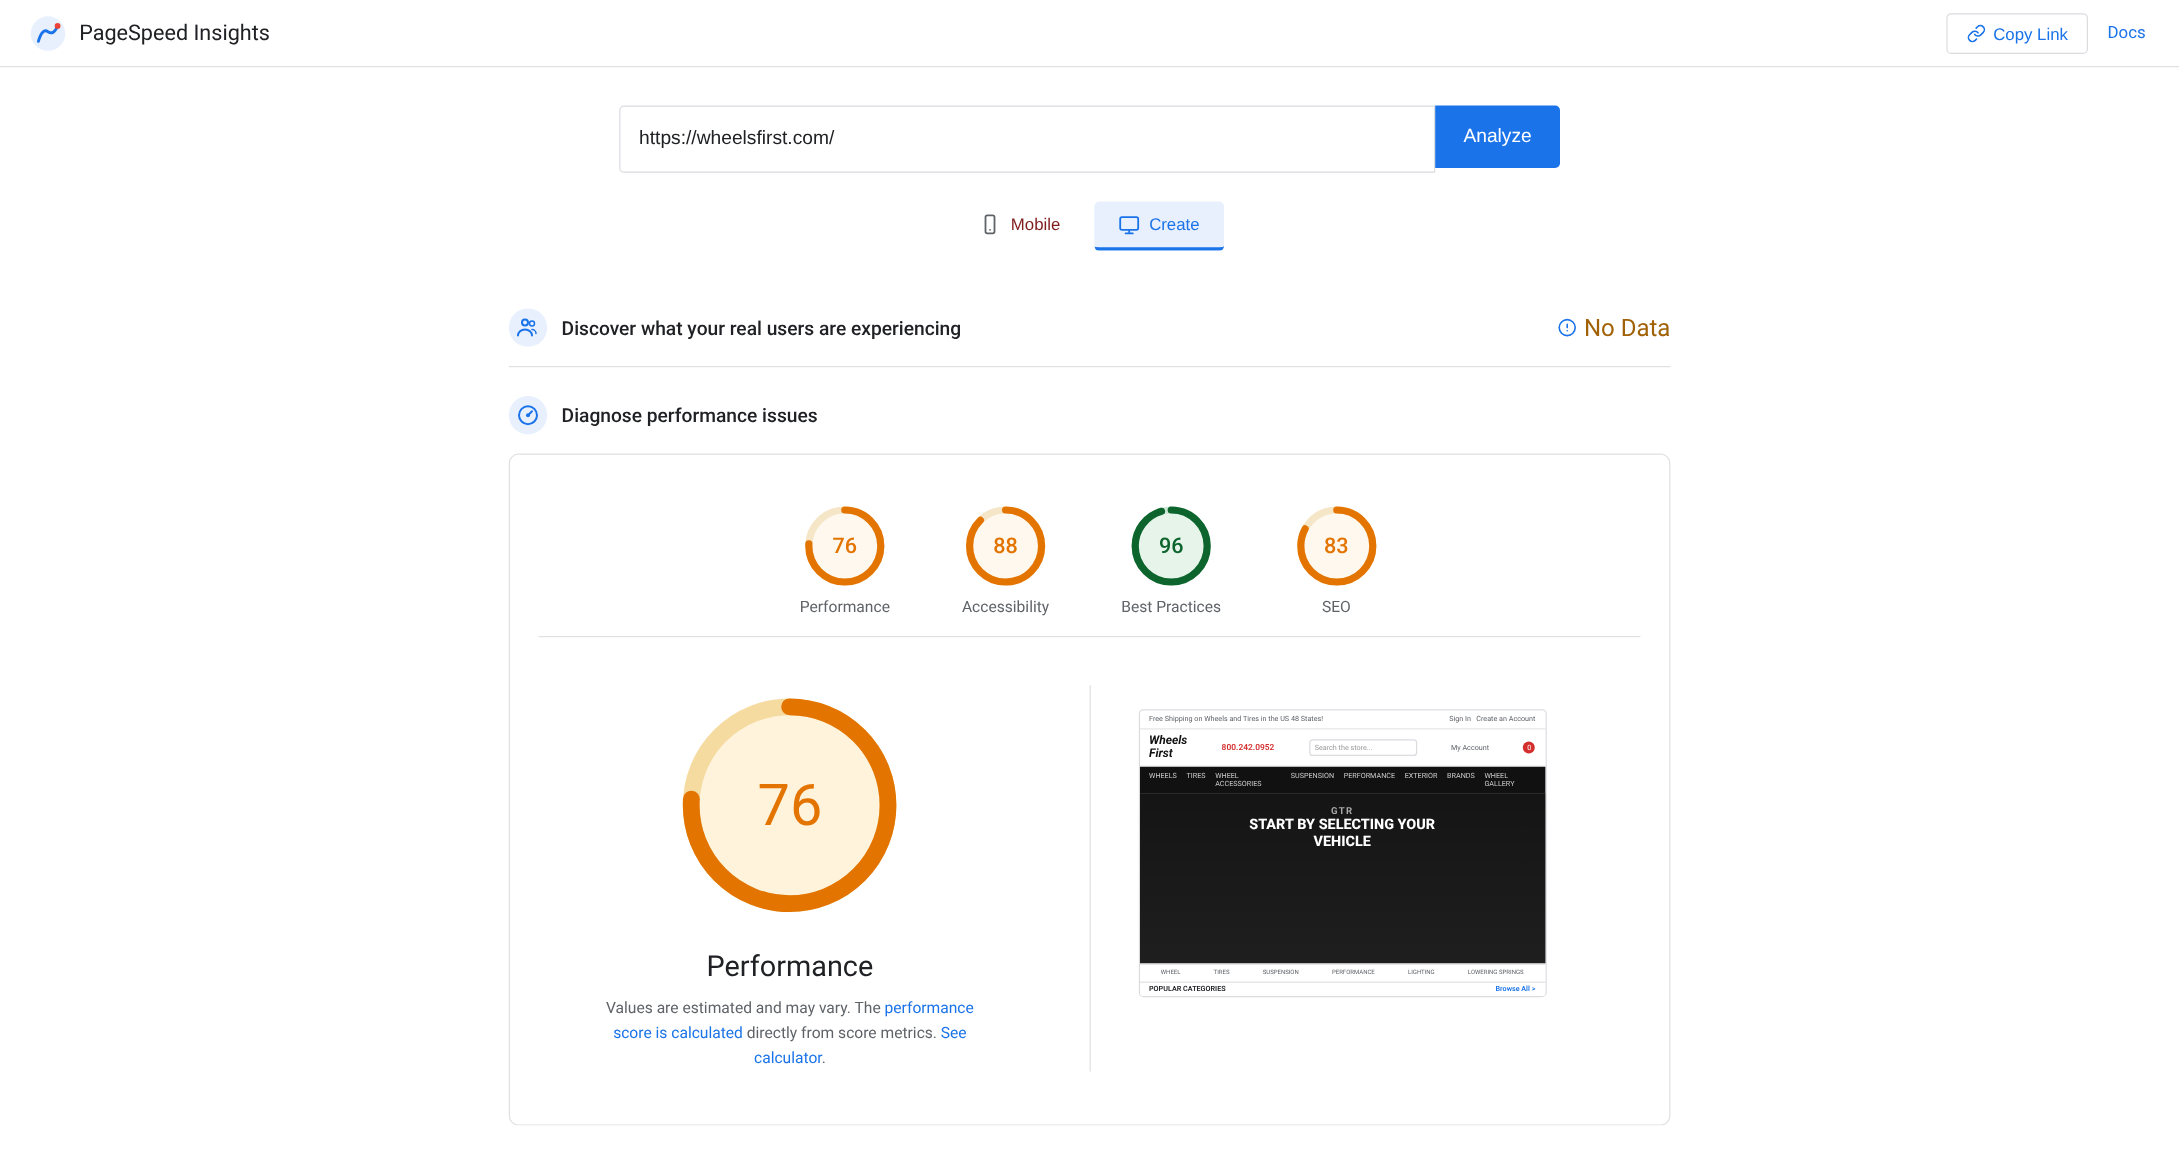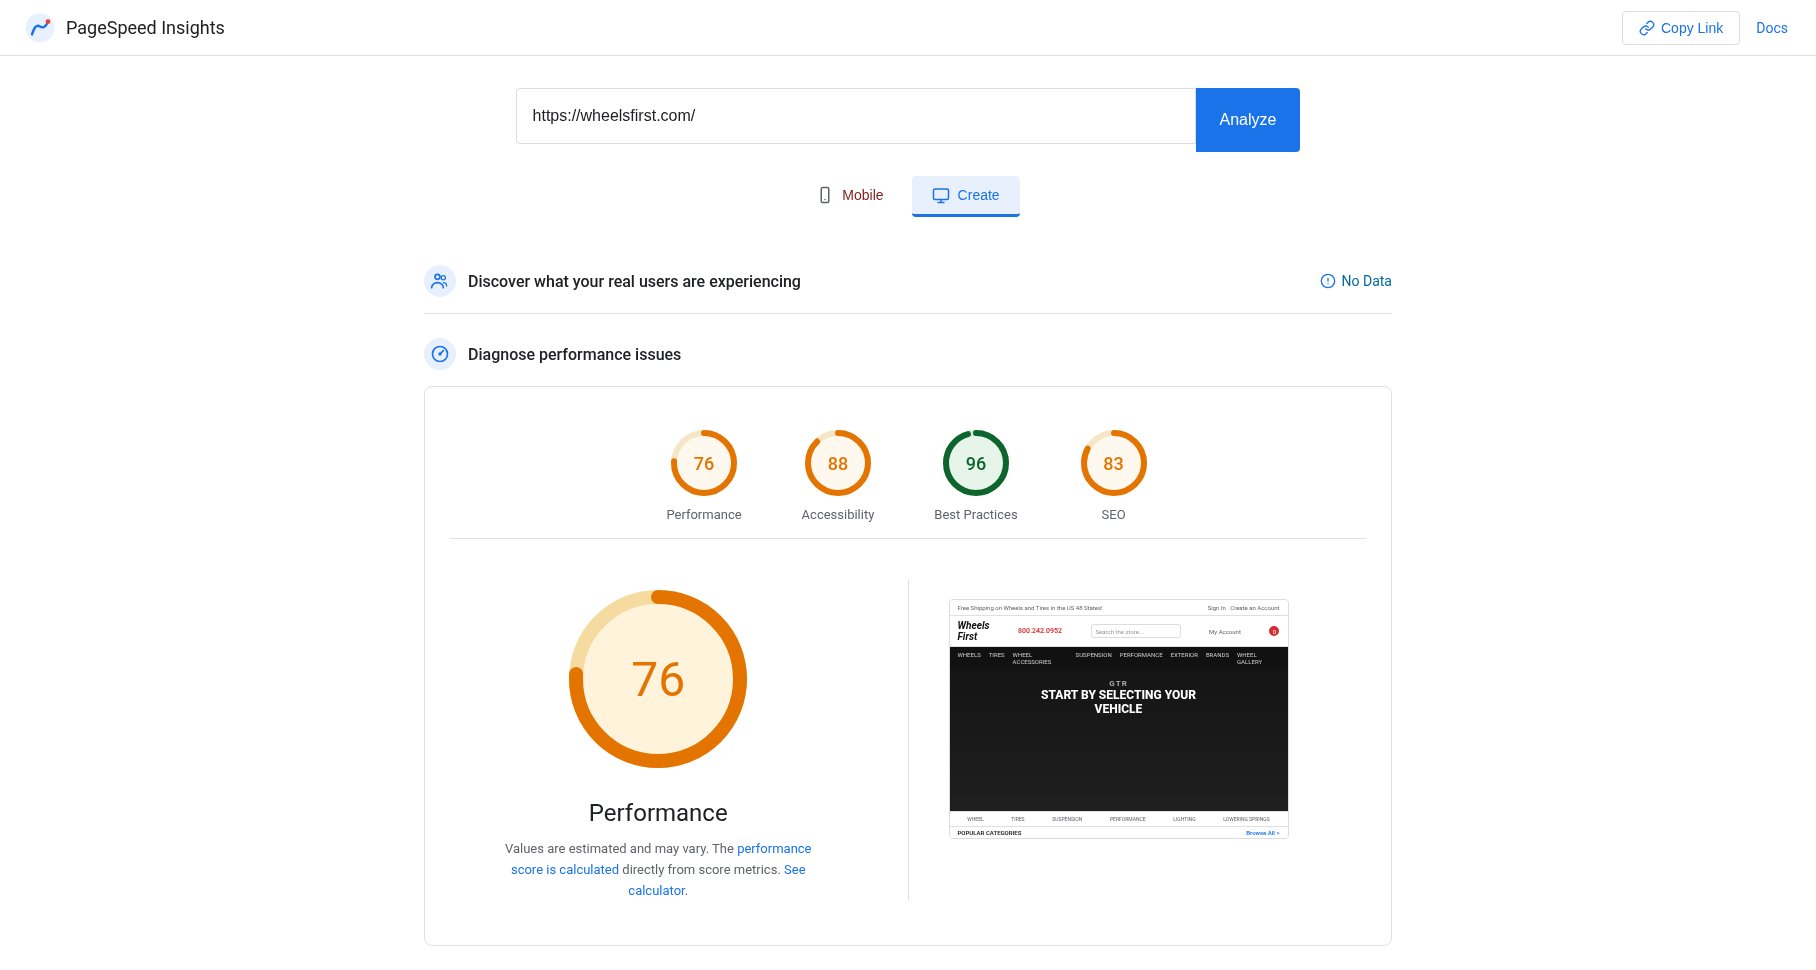--- a/index.html
+++ b/index.html
@@ -78,21 +78,21 @@
       background: #fff;
     }
     .url-input {
       border: none;
       outline: none;
       font-size: 16px;
       color: #202124;
       width: 100%;
     }
     .analyze-btn {
-      height: 64px;
+      height: 52px;
       padding: 0 24px;
       background: #1a73e8;
       color: #fff;
       font-size: 16px;
       font-weight: 500;
       border: none;
       border-radius: 0 4px 4px 0;
       cursor: pointer;
     }
 
@@ -146,22 +146,22 @@
     }
     .section-title {
       font-size: 16px;
       font-weight: 500;
       color: #202124;
     }
     .no-data {
       display: flex;
       align-items: center;
       gap: 6px;
-      color: #0369a1;
-      font-size: 14px;
+      color: #a16207;
+      font-size: 20px;
     }
 
     
     .diagnose-section {
       margin-top: 24px;
     }
     .diagnose-title-row {
       display: flex;
       align-items: center;
       gap: 12px;

